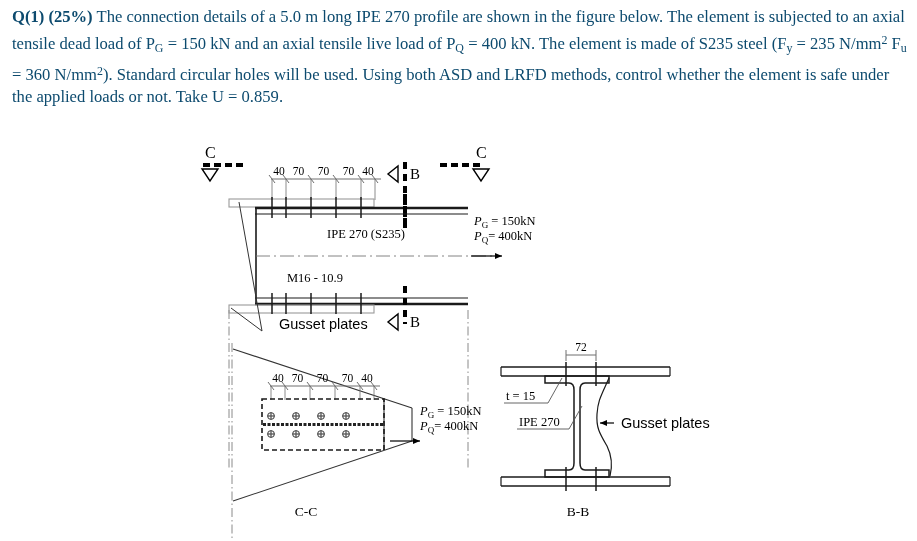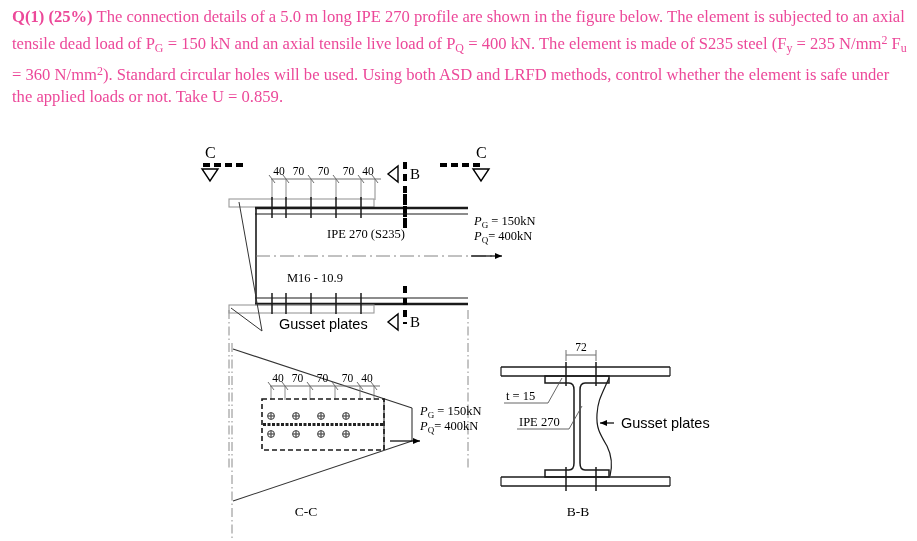--- a/index.html
+++ b/index.html
@@ -18,21 +18,21 @@
 
   
   #problem-statement {
     position: absolute;
     left: 12px;
     top: 6px;
     width: 895px;
     font-family: "Liberation Serif", serif;
     font-size: 16.6px;
     line-height: 22.6px;
-    color: #ec4899;
+    color: #0c4a6e;
     text-align: left;
   }
   #problem-statement .q-label {
     font-weight: bold;
   }
   .sub { font-size: 0.72em; vertical-align: -0.28em; }
   .sup { font-size: 0.72em; vertical-align: 0.42em; }
   .ital { font-style: italic; }
 
   

